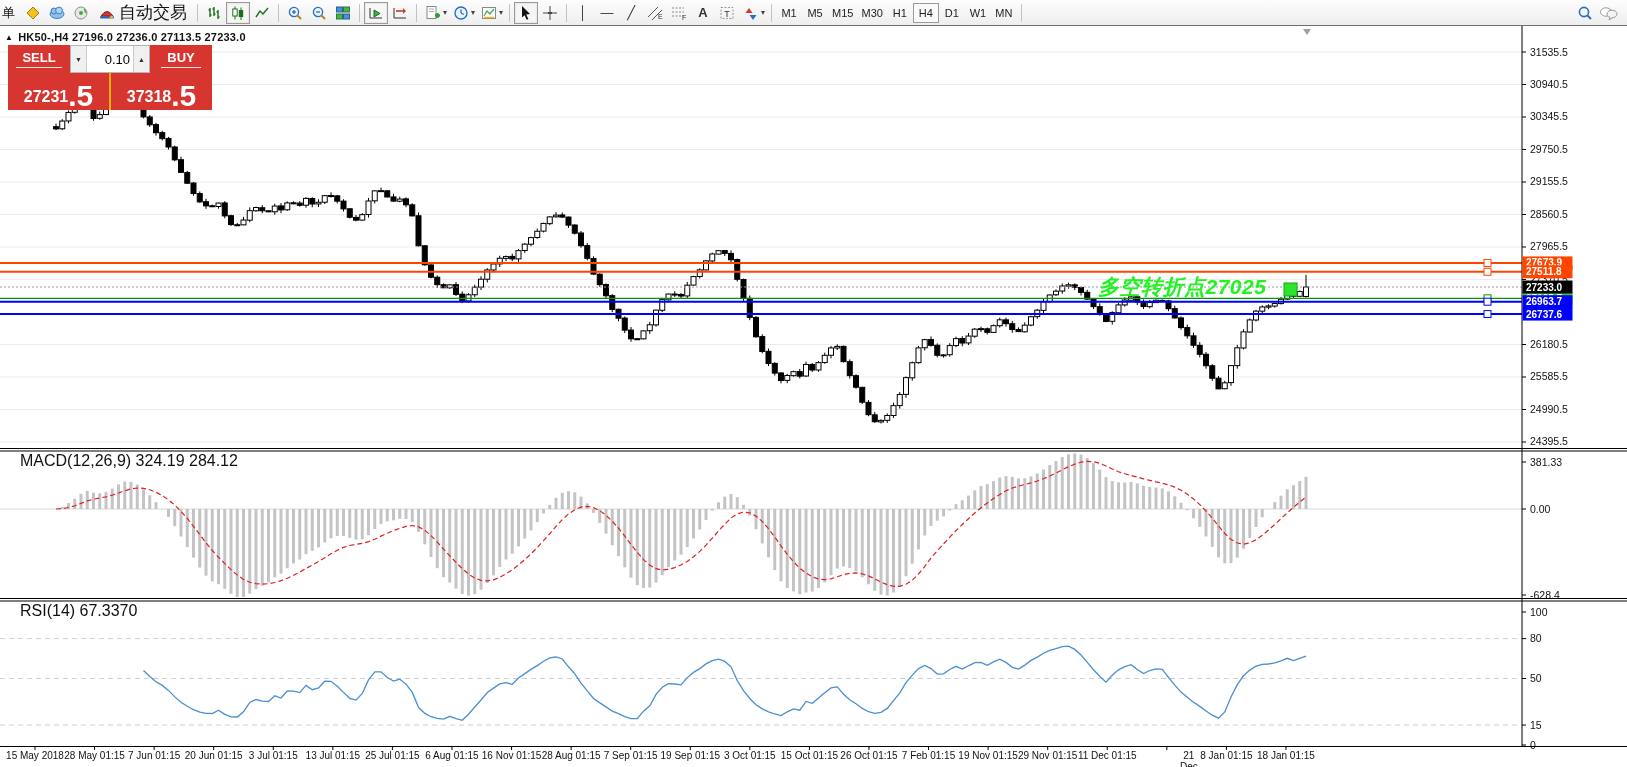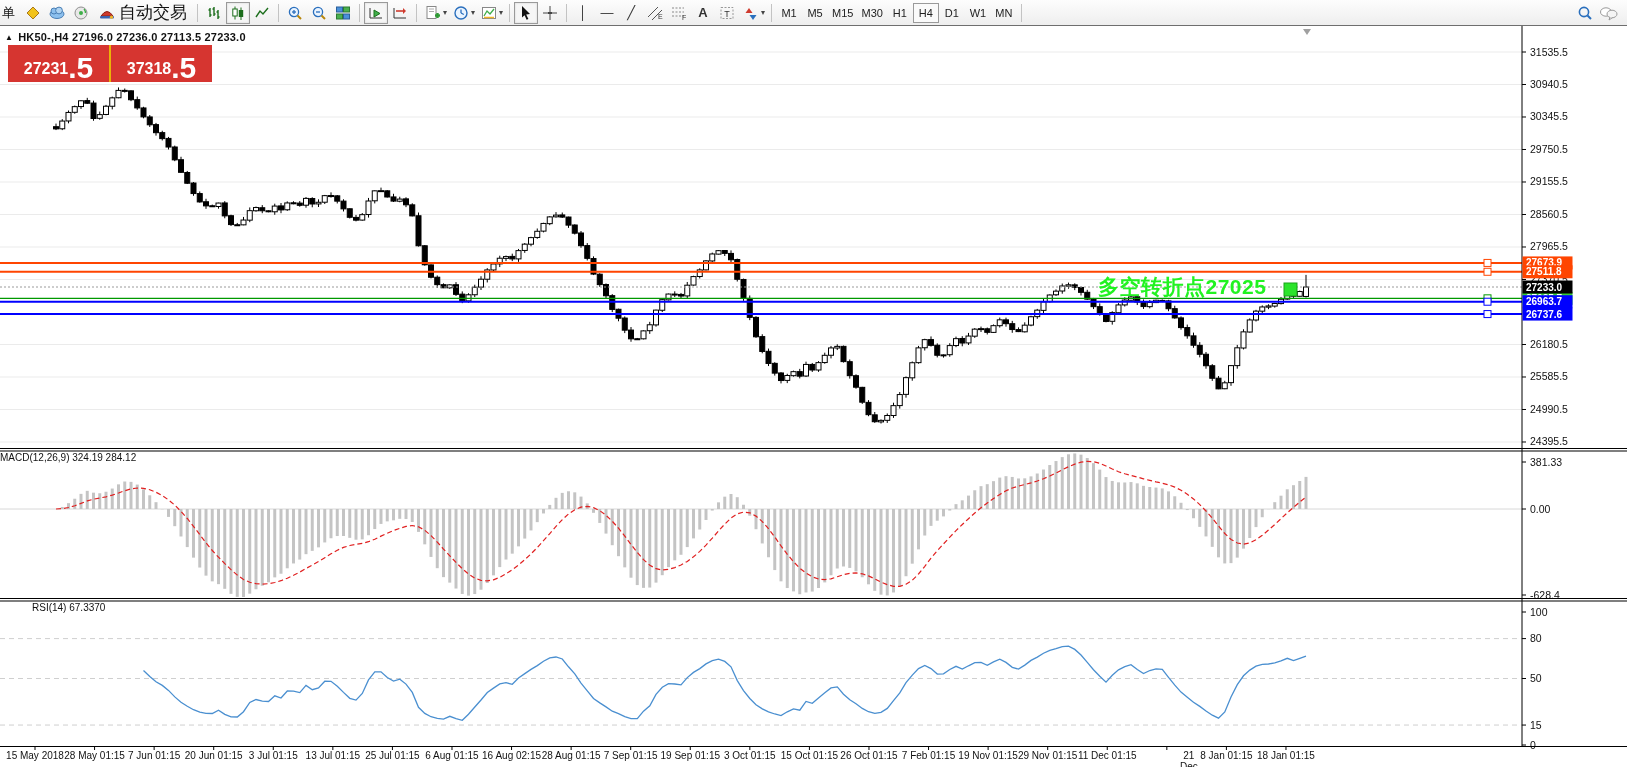--- a/index.html
+++ b/index.html
@@ -24,27 +24,27 @@
   .autotrade { display:flex; align-items:center; gap:4px; height:22px; padding:0 6px;
     font-size:17px; color:#111; }
   .spacer { flex:1 1 auto; }
 
   
   #chart-svg { position:absolute; top:26px; left:0; z-index:1; }
   .chart-title { position:absolute; top:31px; left:5px; z-index:6; font-size:11px; font-weight:700;
     color:#111; letter-spacing:0.2px; display:flex; align-items:center; gap:5px; }
   .chart-title .tri { font-size:8px; }
 
-  .ind-label { position:absolute; left:0; z-index:6; font-size:10px; color:#111; }
+  .ind-label { position:absolute; left:20px; z-index:6; font-size:16px; color:#111; }
   #macd-label { top:452px; }
-  #rsi-label  { top:602px;margin-left:32px; }
+  #rsi-label  { top:602px; }
 
   .annotation { position:absolute; left:1098px; top:273px; z-index:7;
     color:#21f321; font-size:21px; font-weight:700; letter-spacing:0.5px; white-space:nowrap;
-    pointer-events:none; }
+    pointer-events:none;font-style:italic; }
 
   
   .trade-panel { position:absolute; top:45px; left:8px; width:204px; z-index:10;
     background:#d63530; }
   .tp-top { display:flex; height:28px; }
   .tp-btn { width:62px; display:flex; align-items:center; justify-content:center; cursor:pointer; }
   .tp-btn span { color:#fff; font-size:13px; font-weight:700; border-bottom:1px solid rgba(255,255,255,.85);
     padding:0 6px 2px 6px; }
   .vol { width:80px; background:#fff; border:1px solid #b5b5b5; display:flex; }
   .vol button { width:16px; border:none; background:#f0f0f0; border-right:1px solid #ccc; font-size:7px; color:#333; }
@@ -1012,20 +1012,33 @@
     <line x1="1226.4" y1="720" x2="1226.4" y2="724" stroke="#000"></line>
     <line x1="1285.97" y1="720" x2="1285.97" y2="724" stroke="#000"></line>
   </svg>
 
 <div class="chart-title">
   <span class="tri">▲</span>
   <span>HK50-,H4 27196.0 27236.0 27113.5 27233.0</span>
 </div>
 
 <div class="trade-panel">
+  <div class="tp-top">
+    <div class="tp-btn">
+        <span>SELL</span>
+      </div>
+    <div class="vol">
+      <button>▼</button>
+      <input value="0.10" style="">
+      <button class="up">▲</button>
+    </div>
+    <div class="tp-btn">
+        <span>BUY</span>
+      </div>
+  </div>
   <div class="tp-bottom">
     <div class="tp-price">
       <span class="pm">27231</span>
       <span class="pf">.5</span>
     </div>
     <div class="tp-price">
       <span class="pm">37318</span>
       <span class="pf">.5</span>
     </div>
   </div>
@@ -1038,21 +1051,21 @@
 
 <div id="date-axis">
     <span style="left: -2px;">15 May 2018</span>
     <span style="left: 57.57px;">28 May 01:15</span>
     <span style="left: 117.14px;">7 Jun 01:15</span>
     <span style="left: 176.71px;">20 Jun 01:15</span>
     <span style="left: 236.28px;">3 Jul 01:15</span>
     <span style="left: 295.85px;">13 Jul 01:15</span>
     <span style="left: 355.42px;">25 Jul 01:15</span>
     <span style="left: 414.99px;">6 Aug 01:15</span>
-    <span style="left: 474.56px;">16 Aug 02:15</span>
+    <span style="left: 474.56px;">16 Nov 01:15</span>
     <span style="left: 534.13px;">28 Aug 01:15</span>
     <span style="left: 593.7px;">7 Sep 01:15</span>
     <span style="left: 653.27px;">19 Sep 01:15</span>
     <span style="left: 712.84px;">3 Oct 01:15</span>
     <span style="left: 772.41px;">15 Oct 01:15</span>
     <span style="left: 831.98px;">26 Oct 01:15</span>
     <span style="left: 891.55px;">7 Feb 01:15</span>
     <span style="left: 951.12px;">19 Nov 01:15</span>
     <span style="left: 1010.69px;">29 Nov 01:15</span>
     <span style="left: 1070.26px;">11 Dec 01:15</span>

